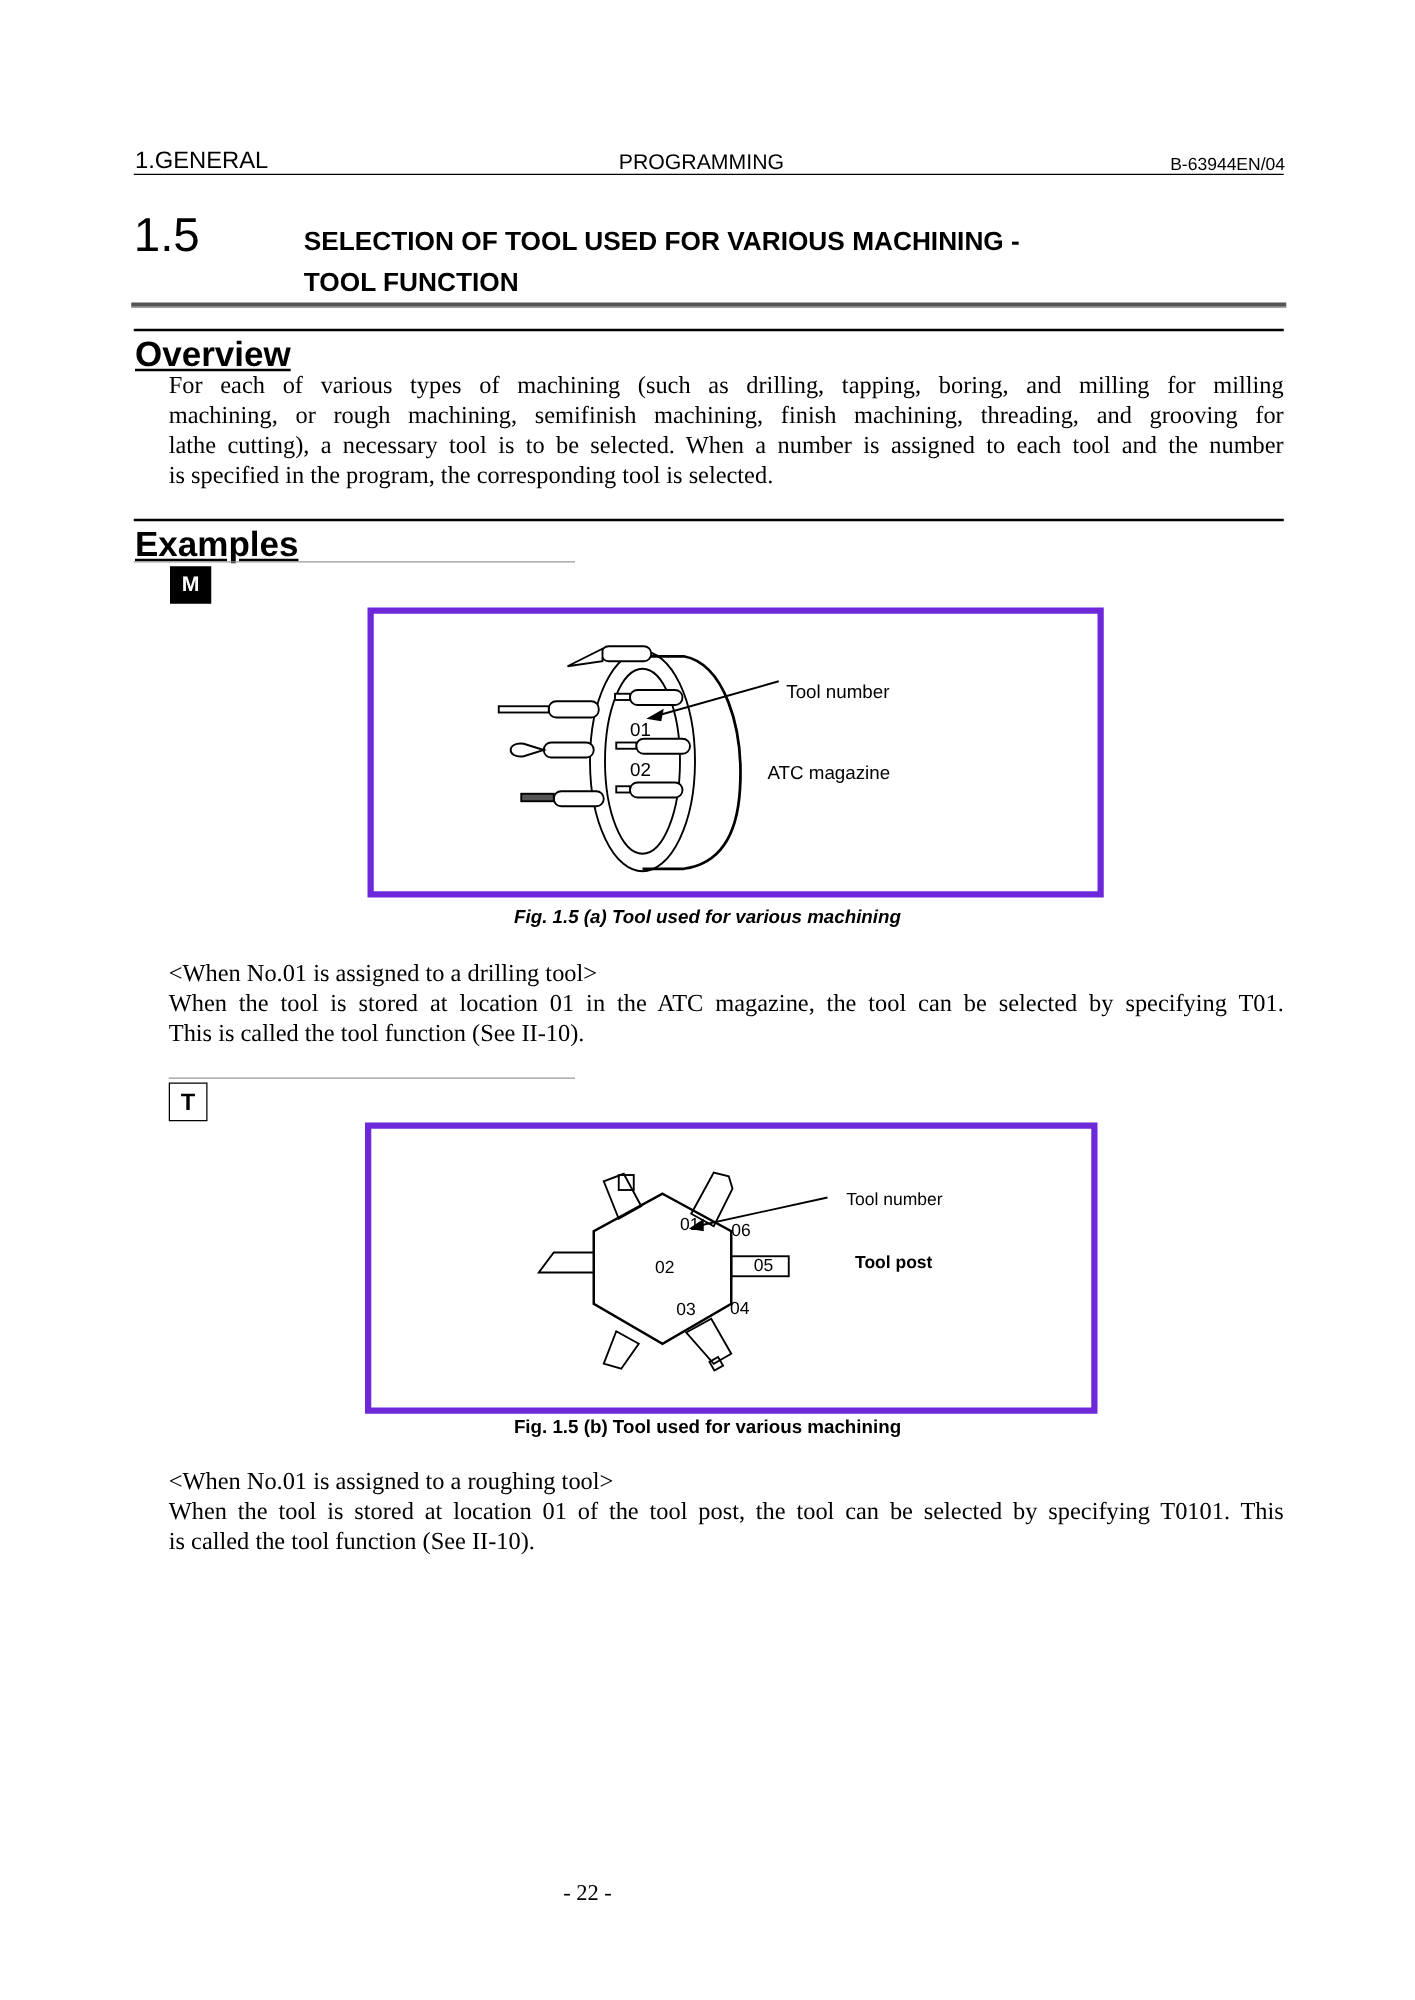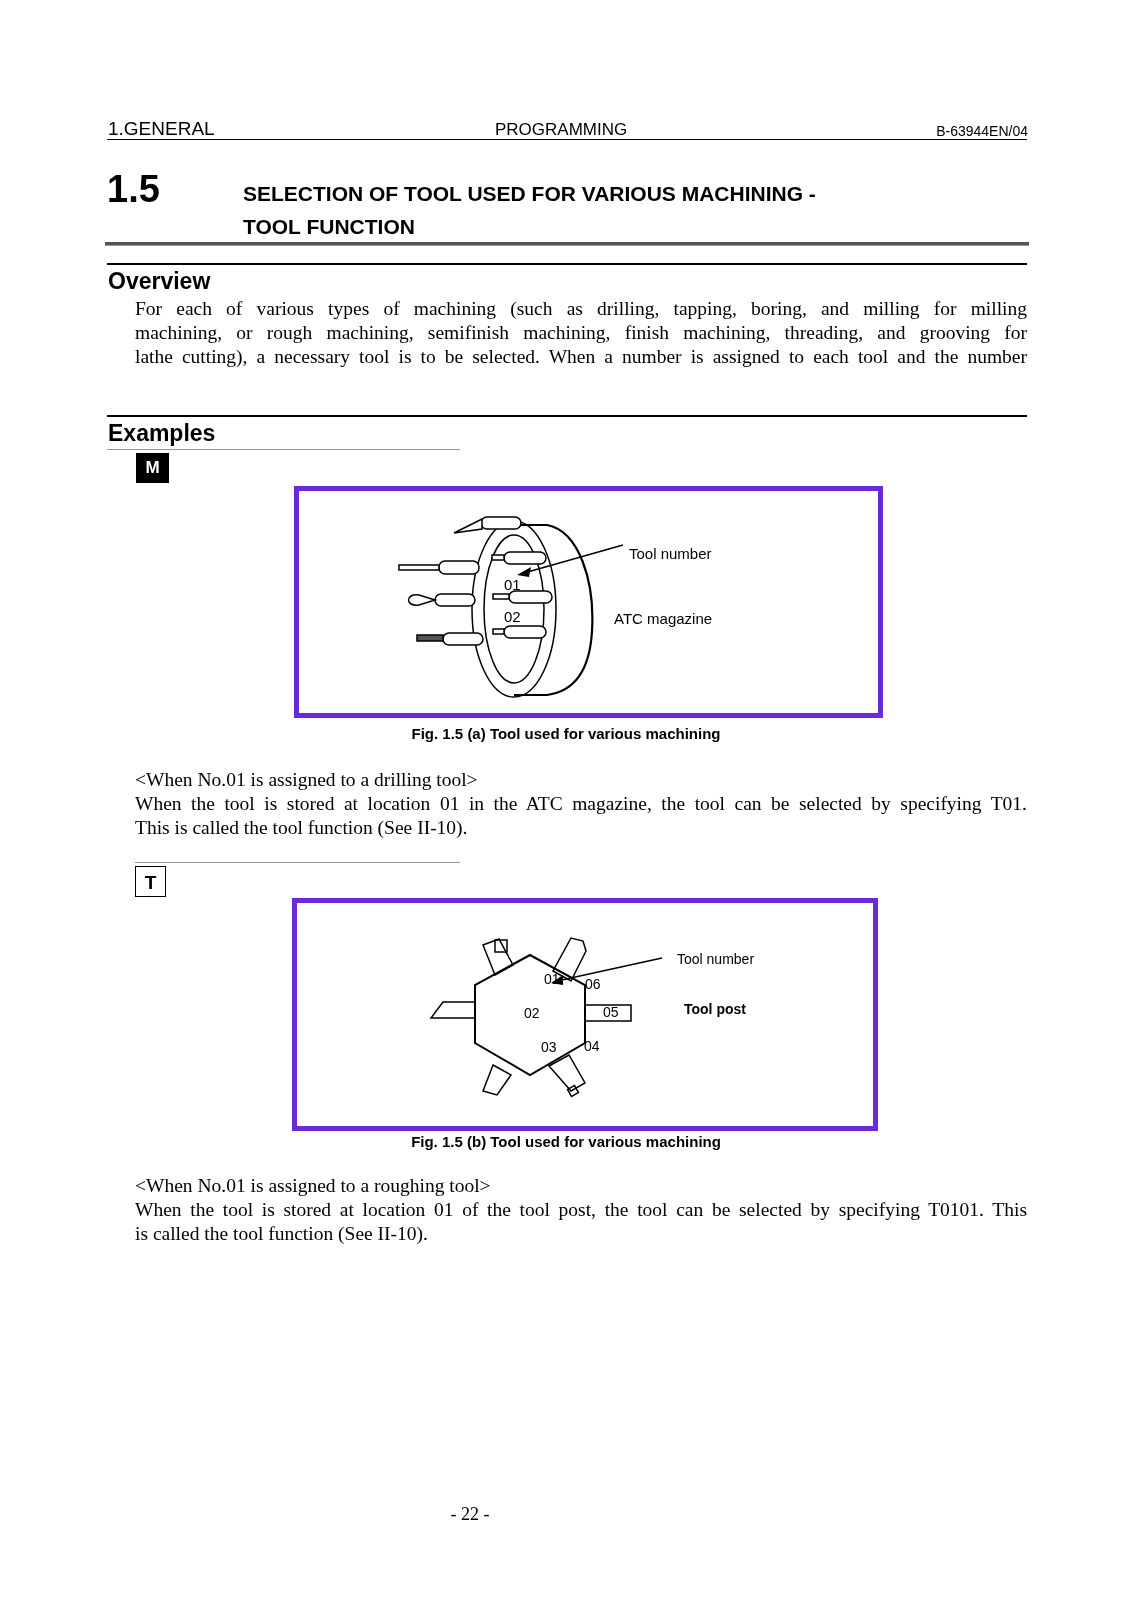--- a/index.html
+++ b/index.html
@@ -2,25 +2,25 @@
 <html><head>
 <meta charset="utf-8">
 <style>
   html,body{margin:0;padding:0;background:#fff;}
   body{width:1132px;height:1600px;position:relative;overflow:hidden;color:#000;}
   .abs{position:absolute;}
   .sans{font-family:"Liberation Sans",sans-serif;}
   .serif{font-family:"Liberation Serif",serif;}
   .hdr{top:118px;font-size:19px;}
   .hdr-line{left:107px;width:920px;top:139px;border-top:1px solid #000;}
-  .sec-num{left:107px;top:168px;font-size:38px;font-weight:bold;}
+  .sec-num{left:107px;top:168px;font-size:38px;font-weight:normal;}
   .sec-title{left:243px;top:177px;width:790px;font-size:21px;font-weight:bold;line-height:33px;}
   .rule-thick{left:105px;width:924px;top:242px;height:3px;background:#555;border-bottom:1px solid #999;}
   .rule{left:107px;width:920px;border-top:2px solid #000;}
-  .sub{font-size:23px;font-weight:bold;left:108px;}
+  .sub{font-size:28px;font-weight:bold;left:108px;text-decoration:underline;}
   .para{left:135px;width:892px;font-size:19.5px;line-height:24px;text-align:justify;}
   .fig{border:5px solid #6d28d9;}
   .cap{font-size:15px;font-weight:bold;width:1132px;left:0;text-align:center;}
   .badge-m{left:136px;top:453px;width:33px;height:30px;background:#000;color:#fff;font-weight:bold;font-size:17px;text-align:center;line-height:30px;}
   .badge-t{left:135px;top:866px;width:31px;height:31px;border:1.5px solid #000;font-weight:900;font-size:19px;text-align:center;line-height:31px;box-sizing:border-box;}
   .thin{border-top:1px solid #999;}
   .lbl{font-size:15px;}
   .lbl-s{font-size:14px;}
 </style>
 </head>
@@ -37,20 +37,21 @@
   <div>TOOL FUNCTION</div>
 </div>
 <div class="abs rule-thick"></div>
 
 <div class="abs rule" style="top:263px;"></div>
 <div class="abs sans sub" style="top:268px;">Overview</div>
 <div class="abs serif para" style="top:297px;">
   <div style="text-align-last:justify;">For each of various types of machining (such as drilling, tapping, boring, and milling for milling</div>
   <div style="text-align-last:justify;">machining, or rough machining, semifinish machining, finish machining, threading, and grooving for</div>
   <div style="text-align-last:justify;">lathe cutting), a necessary tool is to be selected. When a number is assigned to each tool and the number</div>
+  <div>is specified in the program, the corresponding tool is selected.</div>
 </div>
 
 <div class="abs rule" style="top:415px;"></div>
 <div class="abs sans sub" style="top:420px;">Examples</div>
 <div class="abs thin" style="left:107px;width:353px;top:449px;"></div>
 <div class="abs sans badge-m">M</div>
 
 <div class="abs fig" style="left:294px;top:486px;width:579px;height:222px;">
   <svg width="579" height="222" style="position:absolute;left:0;top:0;">
     <g fill="none" stroke="#000" stroke-width="1.5">
@@ -73,21 +74,21 @@
       <rect x="194" y="138" width="11" height="5" fill="#fff"></rect>
       <line x1="324" y1="54" x2="225" y2="82"></line>
     </g>
     <path d="M 218 84 L 232 76 L 230 86 Z" fill="#000"></path>
   </svg>
   <div class="abs sans lbl" style="left:330px;top:54px;">Tool number</div>
   <div class="abs sans lbl" style="left:315px;top:119px;">ATC magazine</div>
   <div class="abs sans lbl" style="left:205px;top:85px;">01</div>
   <div class="abs sans lbl" style="left:205px;top:117px;">02</div>
 </div>
-<div class="abs sans cap" style="top:725px;">Fig. 1.5 (a) Tool used for various machining</div>
+<div class="abs sans cap" style="top:725px;font-style:italic;">Fig. 1.5 (a) Tool used for various machining</div>
 
 <div class="abs serif para" style="top:768px;">
   <div>&lt;When No.01 is assigned to a drilling tool&gt;</div>
   <div style="text-align-last:justify;">When the tool is stored at location 01 in the ATC magazine, the tool can be selected by specifying T01.</div>
   <div>This is called the tool function (See II-10).</div>
 </div>
 
 <div class="abs thin" style="left:135px;width:325px;top:862px;"></div>
 <div class="abs sans badge-t">T</div>
 

